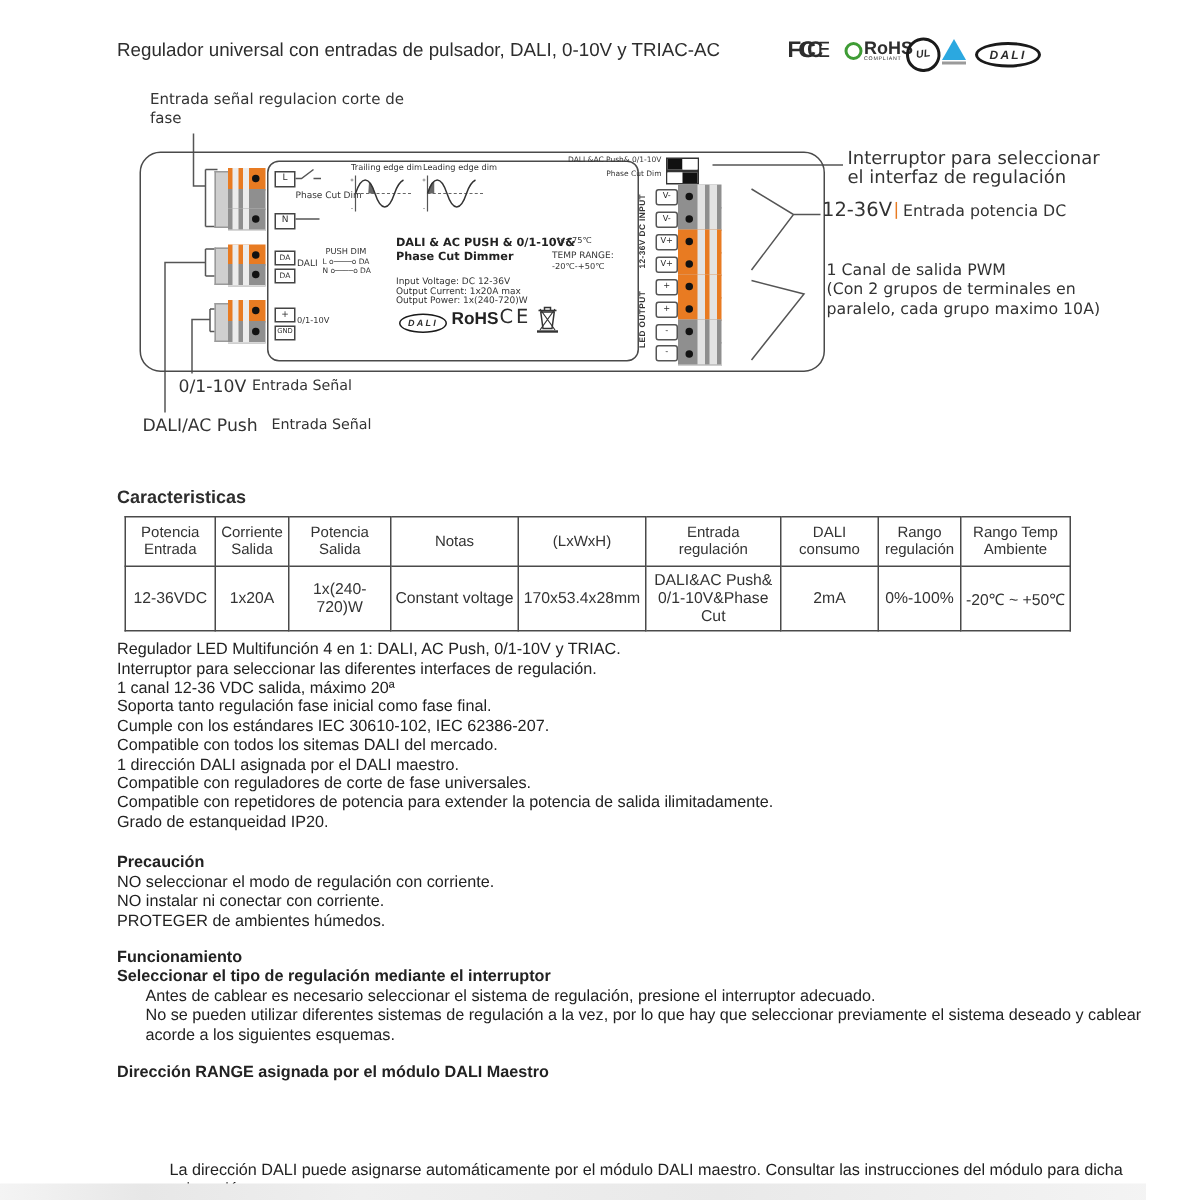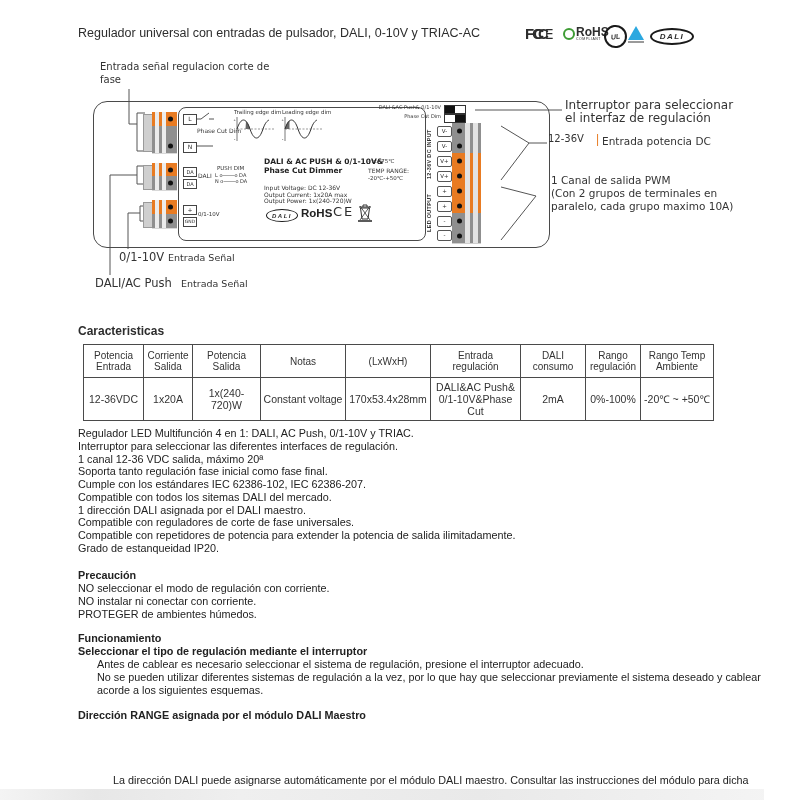--- a/index.html
+++ b/index.html
@@ -224,21 +224,21 @@
     </div>
   <div class="c rrow g" style="top:213px;height:15px;">
       <span class="rdot"></span>
     </div>
   <div class="c rrow g" style="top:228px;height:15px;">
       <span class="rdot"></span>
     </div>
 
   <div class="c dj pre" style="left:565px;top:99px;font-size:12px;line-height:12.5px;color:#333;">Interruptor para seleccionar
 el interfaz de regulación</div>
-  <div class="c dj" style="left:548px;top:133px;font-size:10px;color:#333;">12-36V</div>
+  <div class="c dj" style="left:548px;top:133px;font-size:13px;color:#333;">12-36V</div>
   <div class="c" style="left:596px;top:132px;font-size:12px;color:#e87b22;">|</div>
   <div class="c dj" style="left:602px;top:135px;font-size:10.5px;color:#333;">Entrada potencia DC</div>
   <div class="c dj pre" style="left:551px;top:174px;font-size:10.5px;line-height:12.8px;color:#333;">1 Canal de salida PWM
 (Con 2 grupos de terminales en
 paralelo, cada grupo maximo 10A)</div>
 
   <div class="c dj" style="left:119px;top:250px;font-size:11.5px;color:#333;">0/1-10V</div>
   <div class="c dj" style="left:168px;top:252px;font-size:9.5px;color:#333;">Entrada Señal</div>
   <div class="c dj" style="left:95px;top:276px;font-size:11.5px;color:#333;">DALI/AC Push</div>
   <div class="c dj" style="left:181px;top:278px;font-size:9.5px;color:#333;">Entrada Señal</div>
@@ -288,21 +288,21 @@
       <td>-20℃ ~ +50℃</td>
     </tr>
   </tbody>
     </table>
 
   <div class="c" style="left:78px;top:427px;">
     <div class="body-line">Regulador LED Multifunción 4 en 1: DALI, AC Push, 0/1-10V y TRIAC.</div>
     <div class="body-line">Interruptor para seleccionar las diferentes interfaces de regulación.</div>
     <div class="body-line">1 canal 12-36 VDC salida, máximo 20ª</div>
     <div class="body-line">Soporta tanto regulación fase inicial como fase final.</div>
-    <div class="body-line">Cumple con los estándares IEC 62386-102, IEC 62386-207.</div>
+    <div class="body-line">Cumple con los estándares IEC 30610-102, IEC 62386-207.</div>
     <div class="body-line">Compatible con todos los sitemas DALI del mercado.</div>
     <div class="body-line">1 dirección DALI asignada por el DALI maestro.</div>
     <div class="body-line">Compatible con reguladores de corte de fase universales.</div>
     <div class="body-line">Compatible con repetidores de potencia para extender la potencia de salida ilimitadamente.</div>
     <div class="body-line">Grado de estanqueidad IP20.</div>
   </div>
 
   <div class="c sec b" style="left:78px;top:569px;">Precaución</div>
   <div class="c" style="left:78px;top:582px;">
     <div class="sec">NO seleccionar el modo de regulación con corriente.</div>

